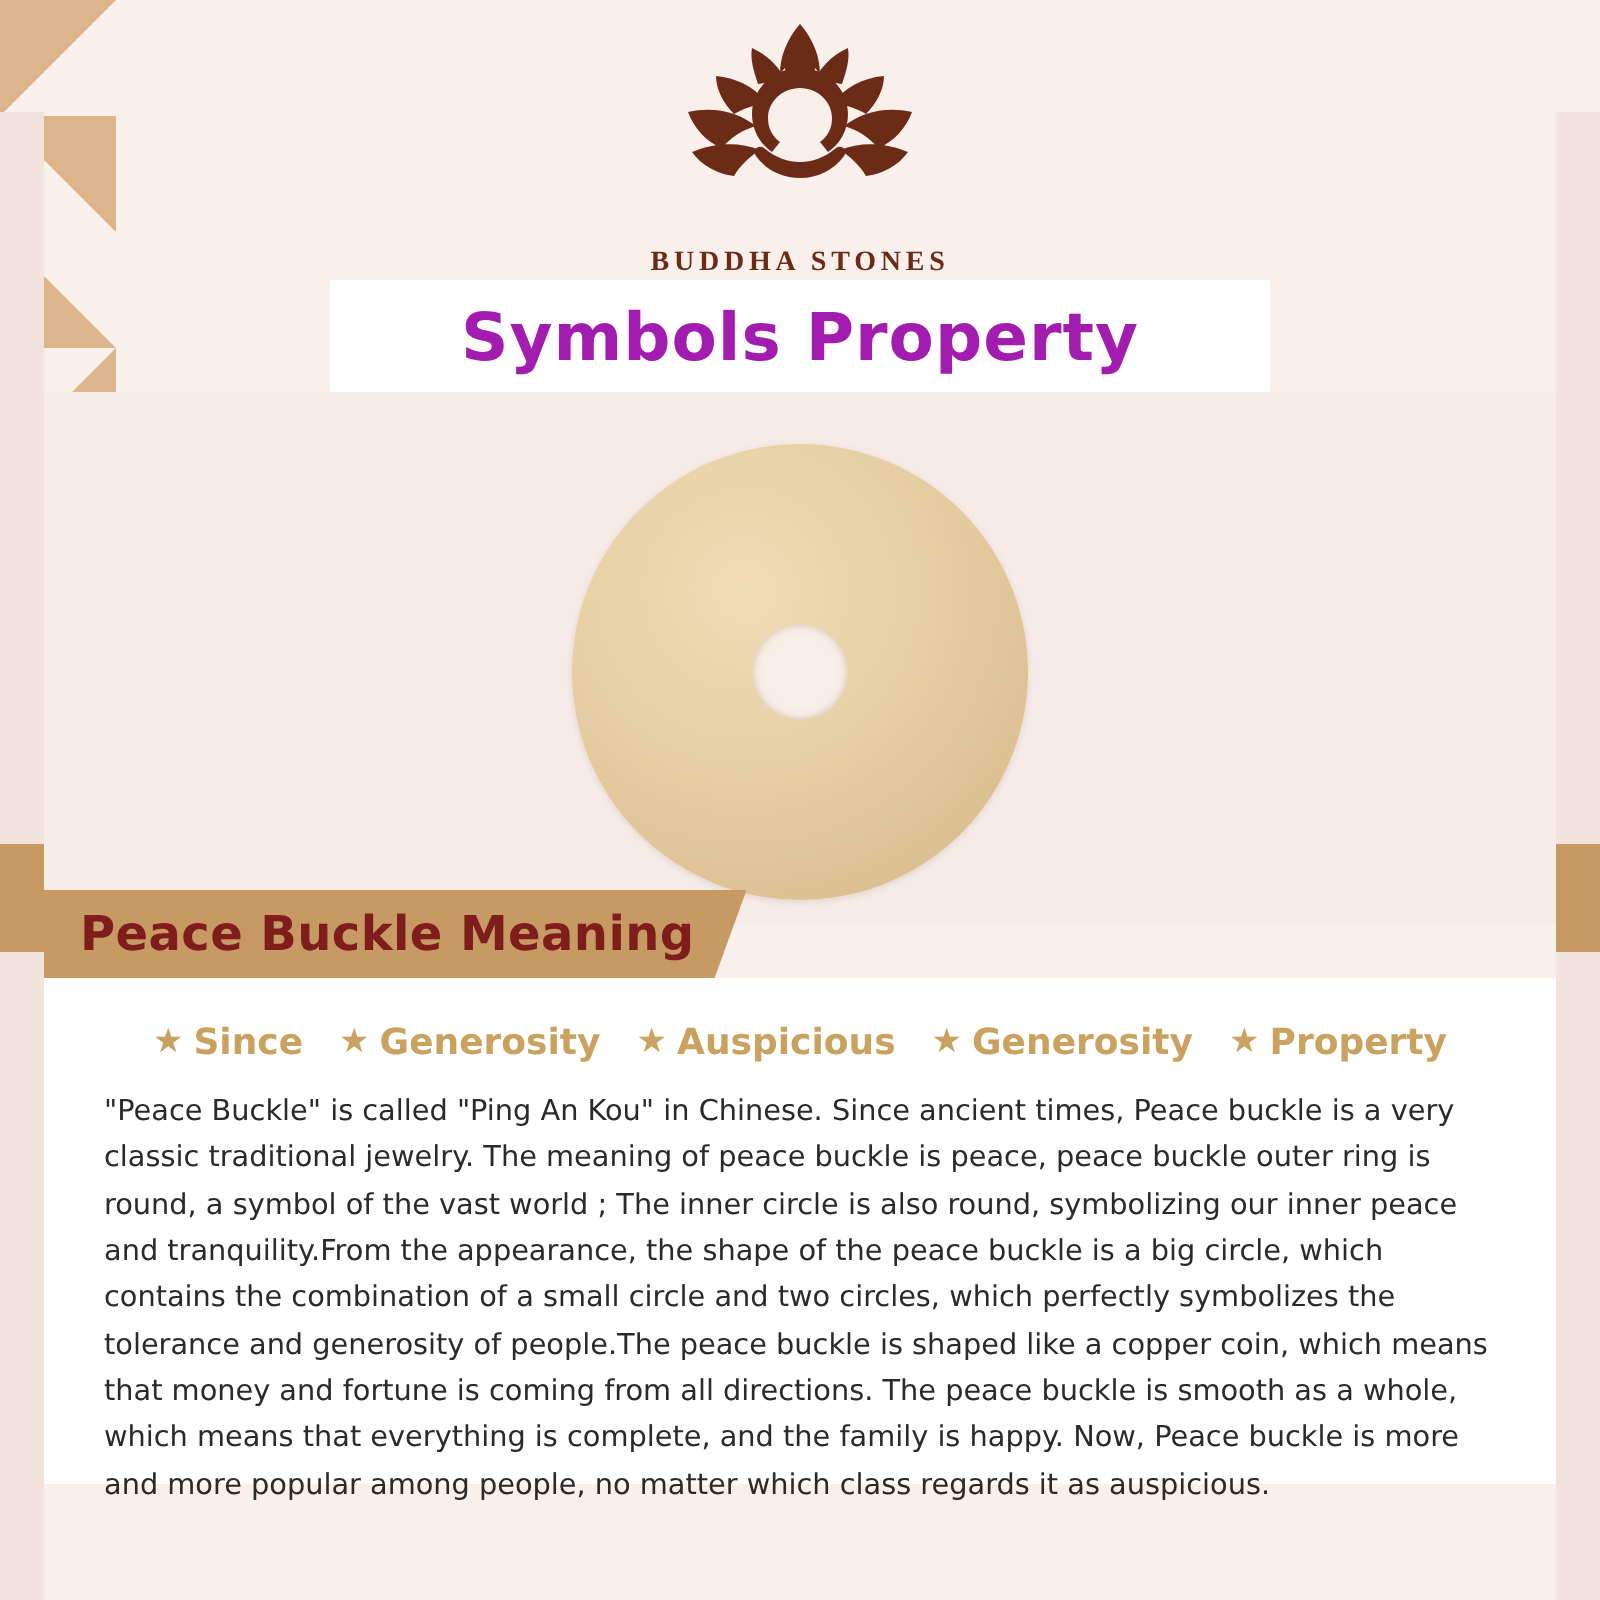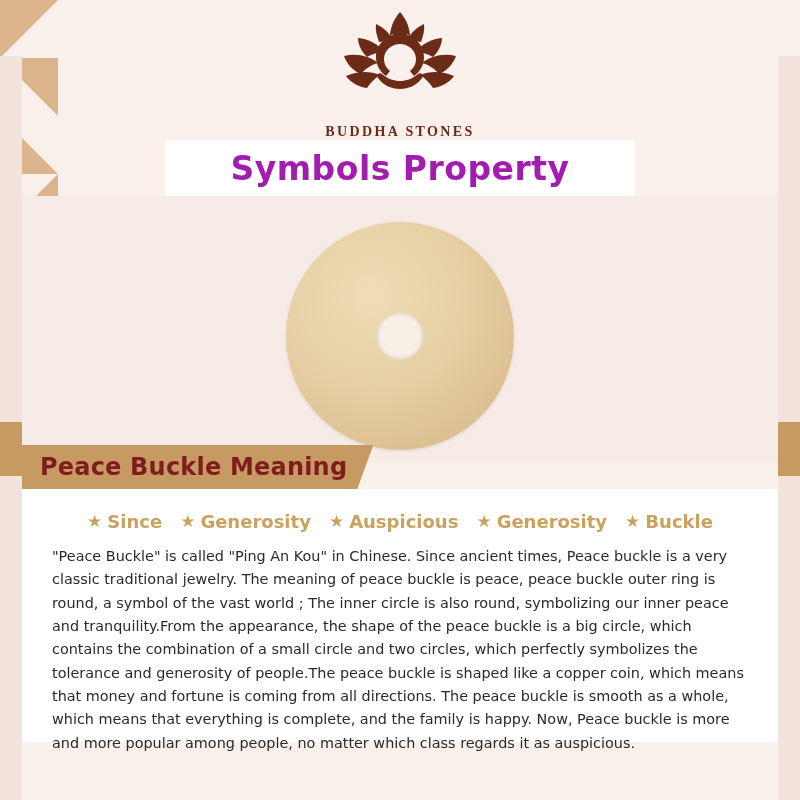--- a/index.html
+++ b/index.html
@@ -280,20 +280,20 @@
       <div class="keyword">
         <span class="star">★</span>
         <span>Auspicious</span>
       </div>
       <div class="keyword">
         <span class="star">★</span>
         <span>Generosity</span>
       </div>
       <div class="keyword">
         <span class="star">★</span>
-        <span>Buckle</span>
+        <span>Property</span>
       </div>
     </div>
 
     <p class="body-text">"Peace Buckle" is called "Ping An Kou" in Chinese. Since ancient times, Peace buckle is a very classic traditional jewelry. The meaning of peace buckle is peace, peace buckle outer ring is round, a symbol of the vast world ; The inner circle is also round, symbolizing our inner peace and tranquility.From the appearance, the shape of the peace buckle is a big circle, which contains the combination of a small circle and two circles, which perfectly symbolizes the tolerance and generosity of people.The peace buckle is shaped like a copper coin, which means that money and fortune is coming from all directions. The peace buckle is smooth as a whole, which means that everything is complete, and the family is happy. Now, Peace buckle is more and more popular among people, no matter which class regards it as auspicious.</p>
   </div>
 
 </div>
 
 </body></html>

